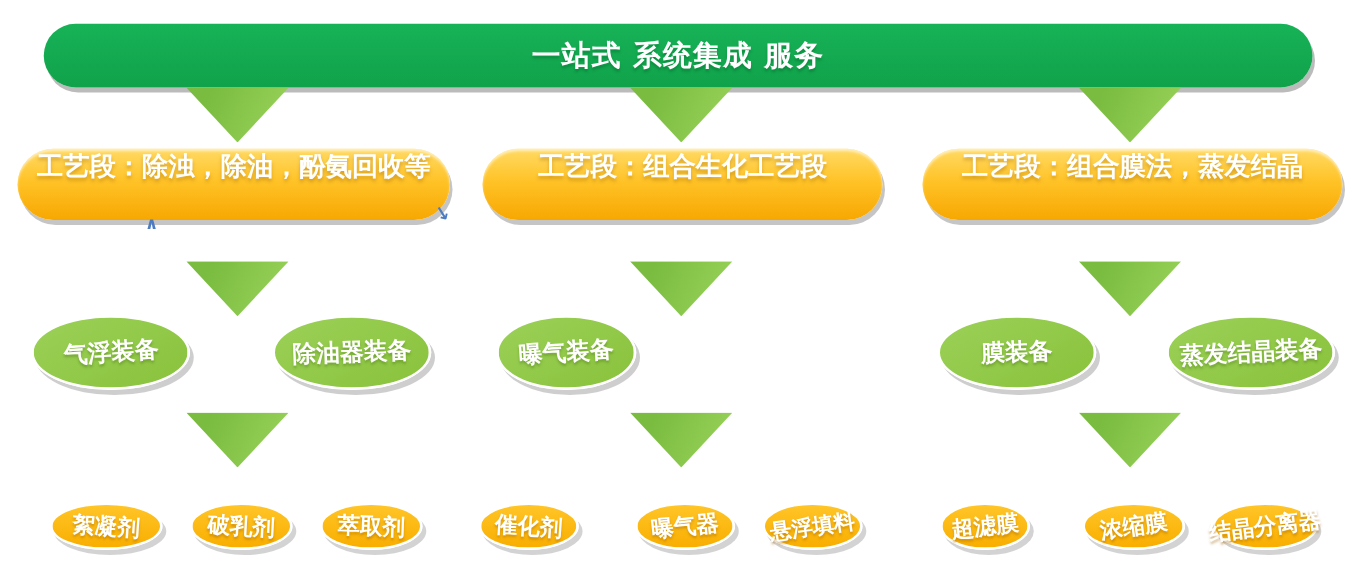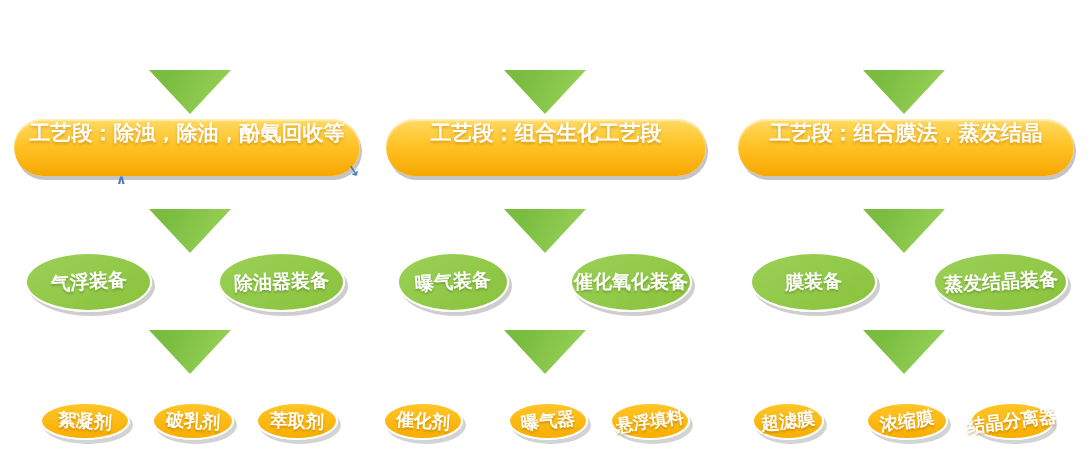--- a/index.html
+++ b/index.html
@@ -51,20 +51,23 @@
   .mark{
     position:absolute;color:#4E7CC1;font-weight:bold;line-height:1;
   }
   .mark.arrow{transform:rotate(-32deg);}
 </style>
 </head>
 <body>
 
 <div class="stage">
 
+  <div class="banner">
+    <span>一站式 系统集成 服务</span>
+  </div>
 
   <div class="tri" style="left:149px;top:70px;"></div>
   <div class="tri" style="left:504px;top:70px;"></div>
   <div class="tri" style="left:863px;top:70px;"></div>
 
   <div class="pill" style="left:14px;width:346px;">
     <span>工艺段：除浊，除油，酚氨回收等</span>
   </div>
   <div class="pill" style="left:386px;width:320px;">
     <span>工艺段：组合生化工艺段</span>
@@ -81,23 +84,20 @@
   <div class="tri" style="left:863px;top:209px;"></div>
 
   <div class="ell green" style="left:25px;width:127px;">
     <span class="lbl" style="transform:rotate(-4deg);">气浮装备</span>
   </div>
   <div class="ell green" style="left:218px;width:127px;">
     <span class="lbl" style="transform:rotate(-2deg);">除油器装备</span>
   </div>
   <div class="ell green" style="left:397px;width:112px;">
     <span class="lbl" style="transform:rotate(-4deg);">曝气装备</span>
-  </div>
-  <div class="ell green" style="left:570px;width:122px;">
-    <span class="lbl">催化氧化装备</span>
   </div>
   <div class="ell green" style="left:750px;width:127px;">
     <span class="lbl" style="transform:rotate(-2deg);">膜装备</span>
   </div>
   <div class="ell green" style="left:933px;width:135px;">
     <span class="lbl" style="transform:rotate(-3deg);">蒸发结晶装备</span>
   </div>
 
   <div class="tri" style="left:149px;top:330px;"></div>
   <div class="tri" style="left:504px;top:330px;"></div>

